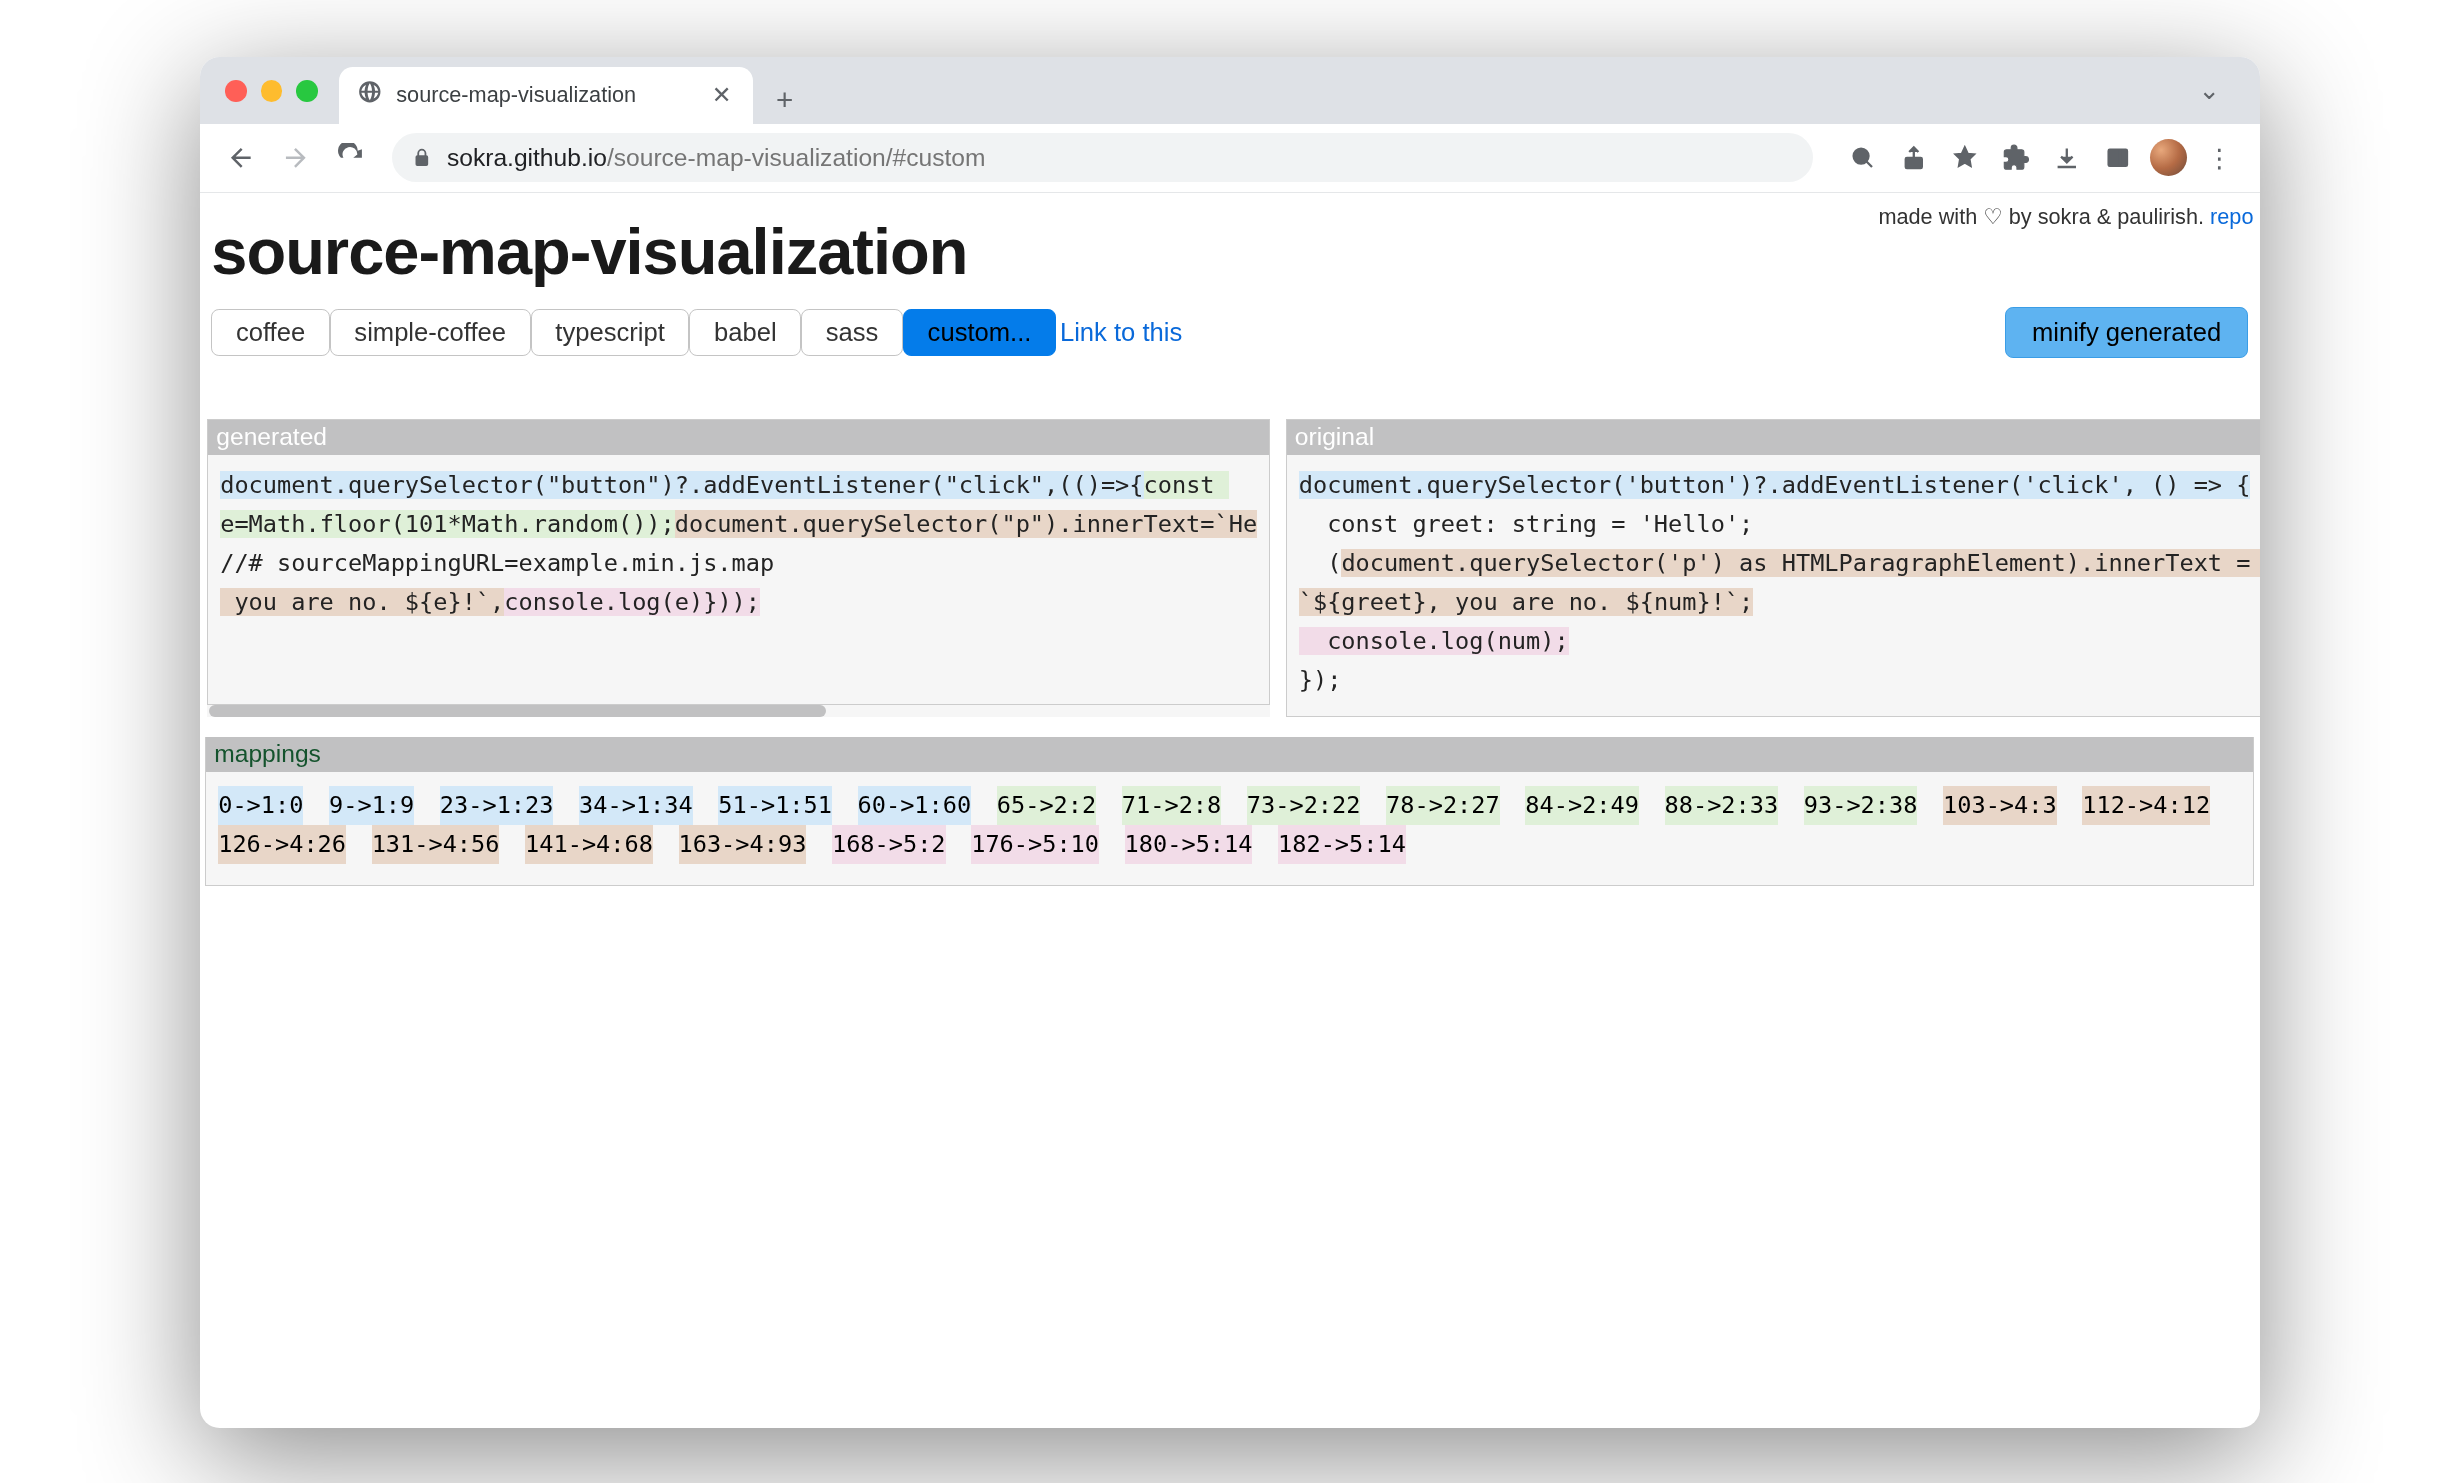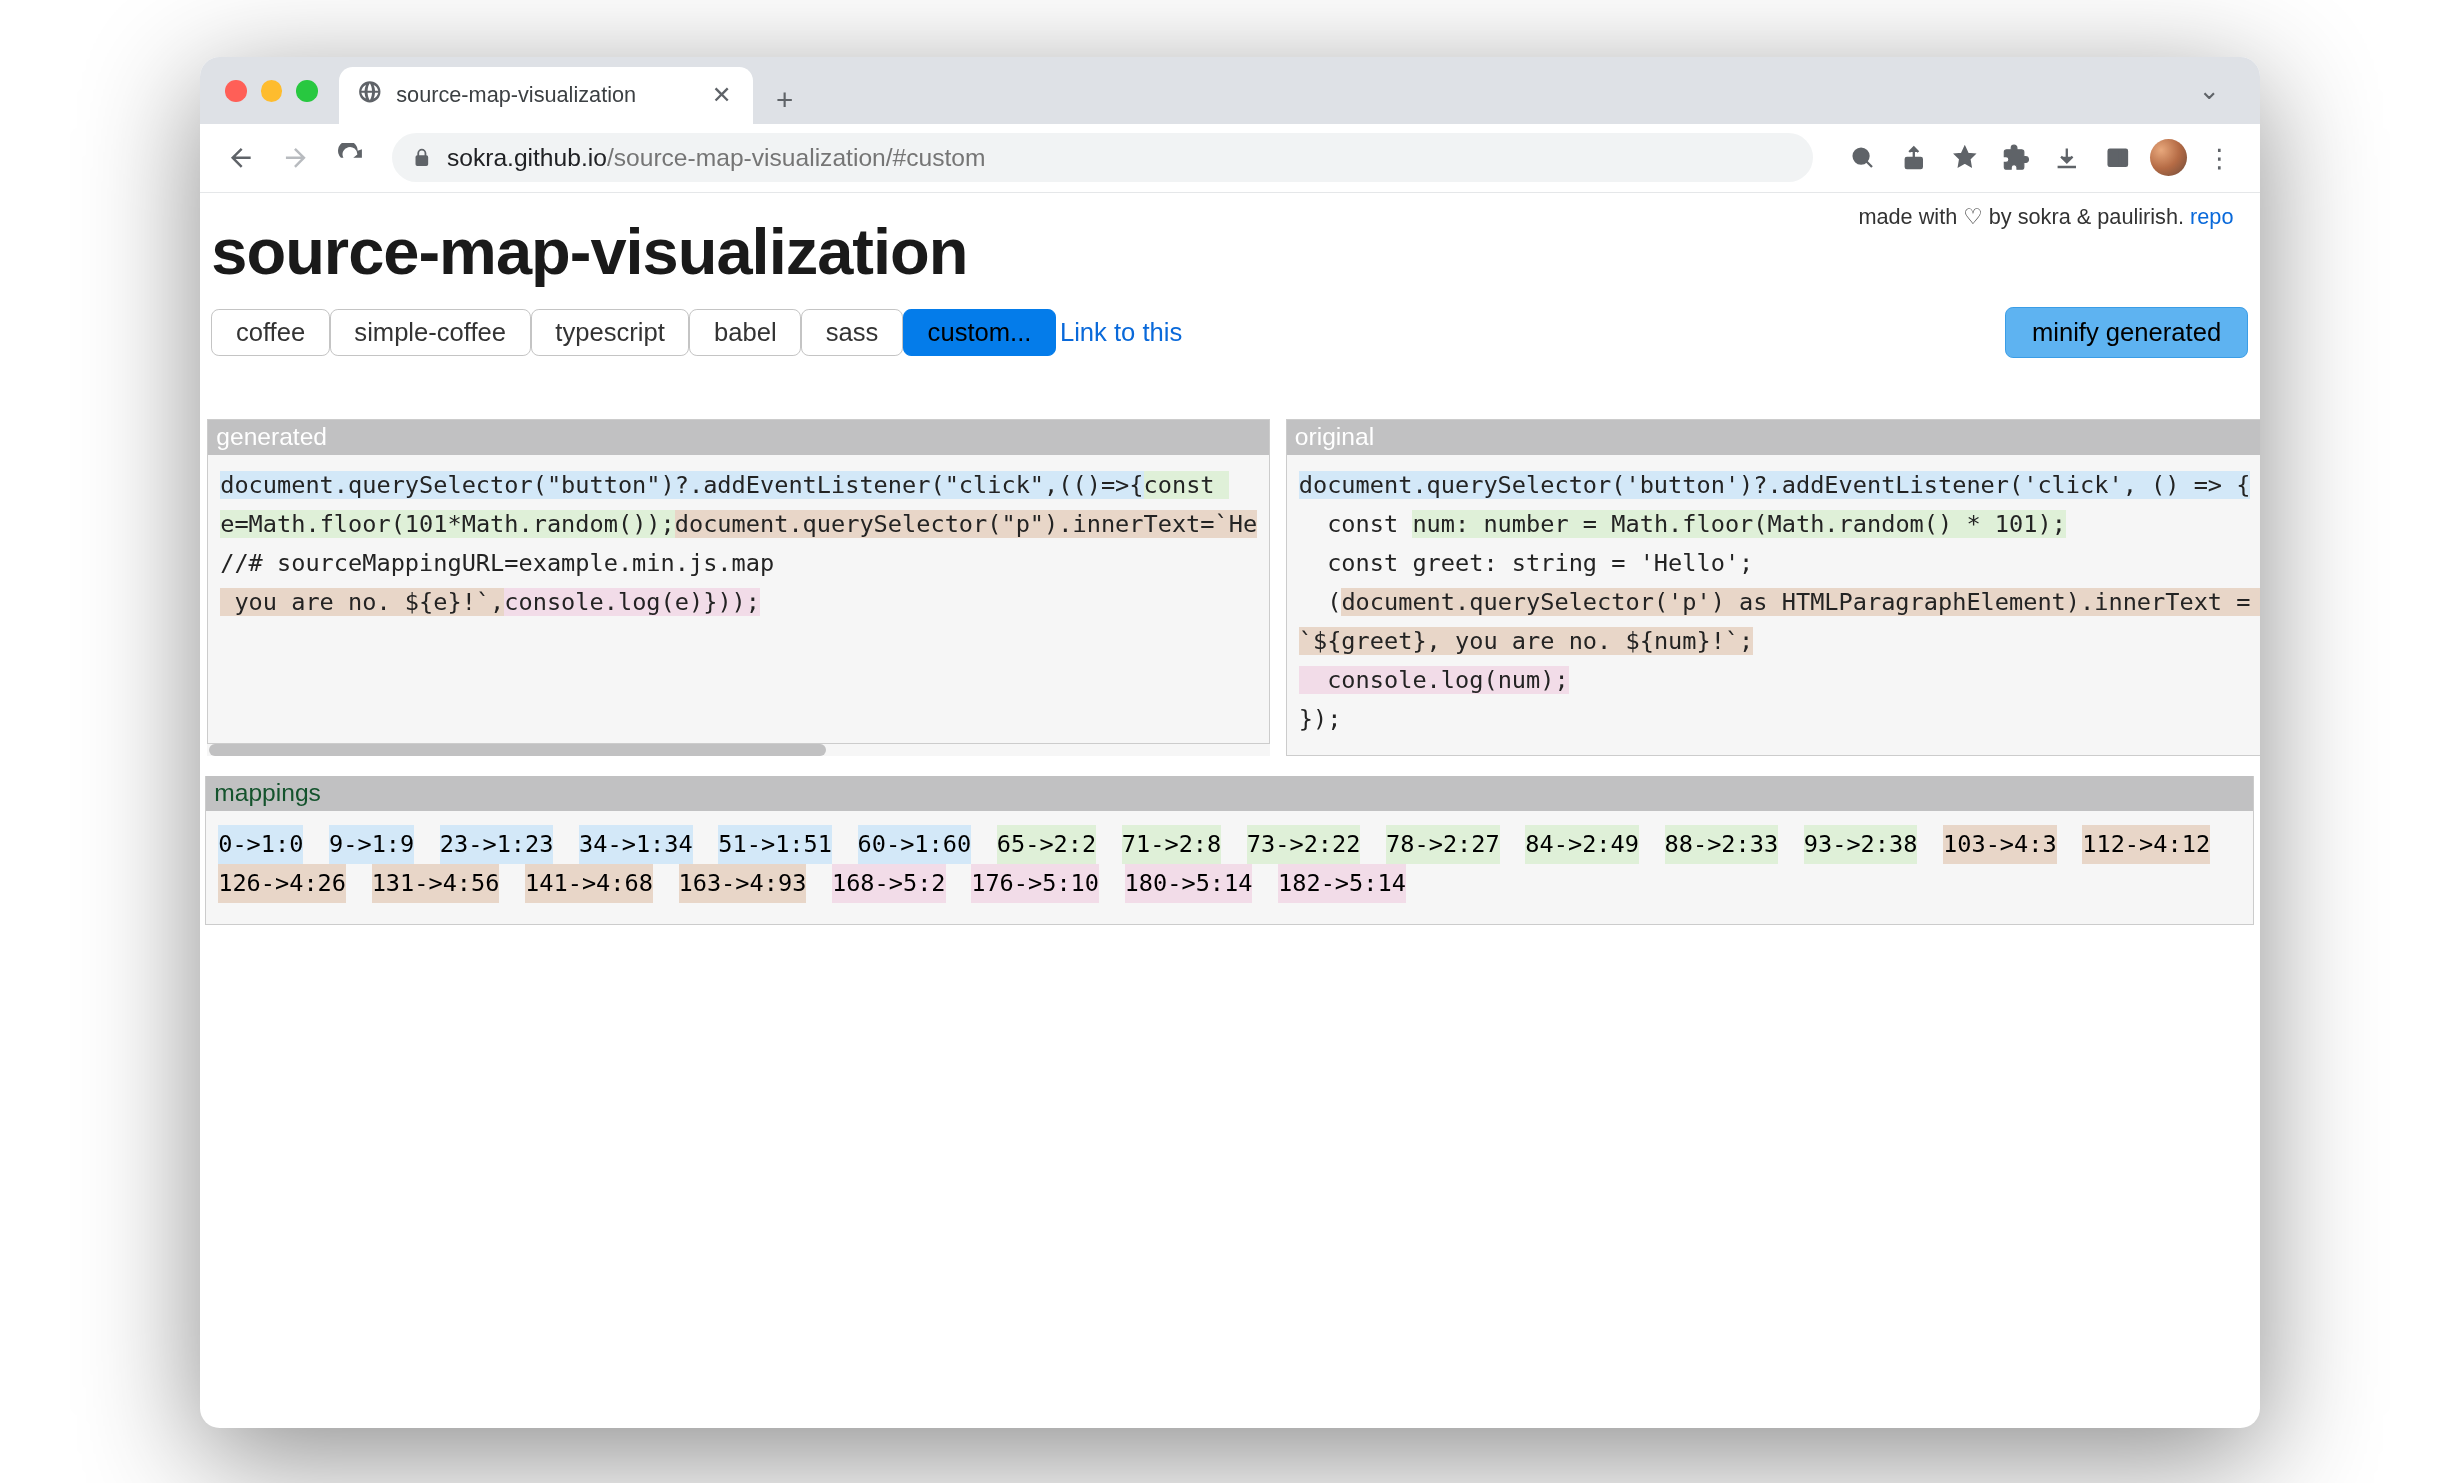--- a/index.html
+++ b/index.html
@@ -124,21 +124,21 @@
 .kebab { font-size: 25.6px; color: #5f6368; }
 
 .page-content {
   flex: 1; overflow: hidden;
   font-family: Helvetica, Arial, sans-serif;
   padding: 0 5.9px;
   position: relative;
 }
 .made-with {
   position: absolute;
-  right: 26px; top: 11.8px;
+  right: 6px; top: 11.8px;
   font-size: 21.7px;
   color: #333;
 }
 .made-with a { color: #0969da; text-decoration: none; }
 .page-title {
   font-size: 65px;
   font-weight: 700;
   color: #1a1a1a;
   margin: 21.7px 0 17.7px 5.9px;
   letter-spacing: -1px;
@@ -364,21 +364,20 @@
       </div>
       <div class="scroll-track">
               <div class="scroll-thumb"></div>
             </div>
       </div>
 
       <div class="panel">
         <div class="panel-header">original</div>
         <div class="panel-body">
           <div><span class="hl-blue">document.</span><span class="hl-blue">querySelector('button')?.</span><span class="hl-blue">addEventListener('click', </span><span class="hl-blue">() =&gt; {</span></div>
-          <div><span>  const </span><span class="hl-green">num: number </span><span class="hl-green">= Math.</span><span class="hl-green">floor(Math.</span><span class="hl-green">random() * </span><span class="hl-green">101);</span></div>
           <div><span>  const greet: string = 'Hello';</span></div>
           <div><span>  (</span><span class="hl-brown">document.</span><span class="hl-brown">querySelector('p') as HTMLParagraphElement).</span><span class="hl-brown">innerText </span><span class="hl-brown">= </span></div>
           <div><span class="hl-brown">`${greet}, </span><span class="hl-brown">you are no. </span><span class="hl-brown">${num}!`;</span></div>
           <div><span class="hl-pink">  console.</span><span class="hl-pink">log(</span><span class="hl-pink">num);</span></div>
           <div><span>});</span></div>
         </div>
       </div>
 
     </div>
 

